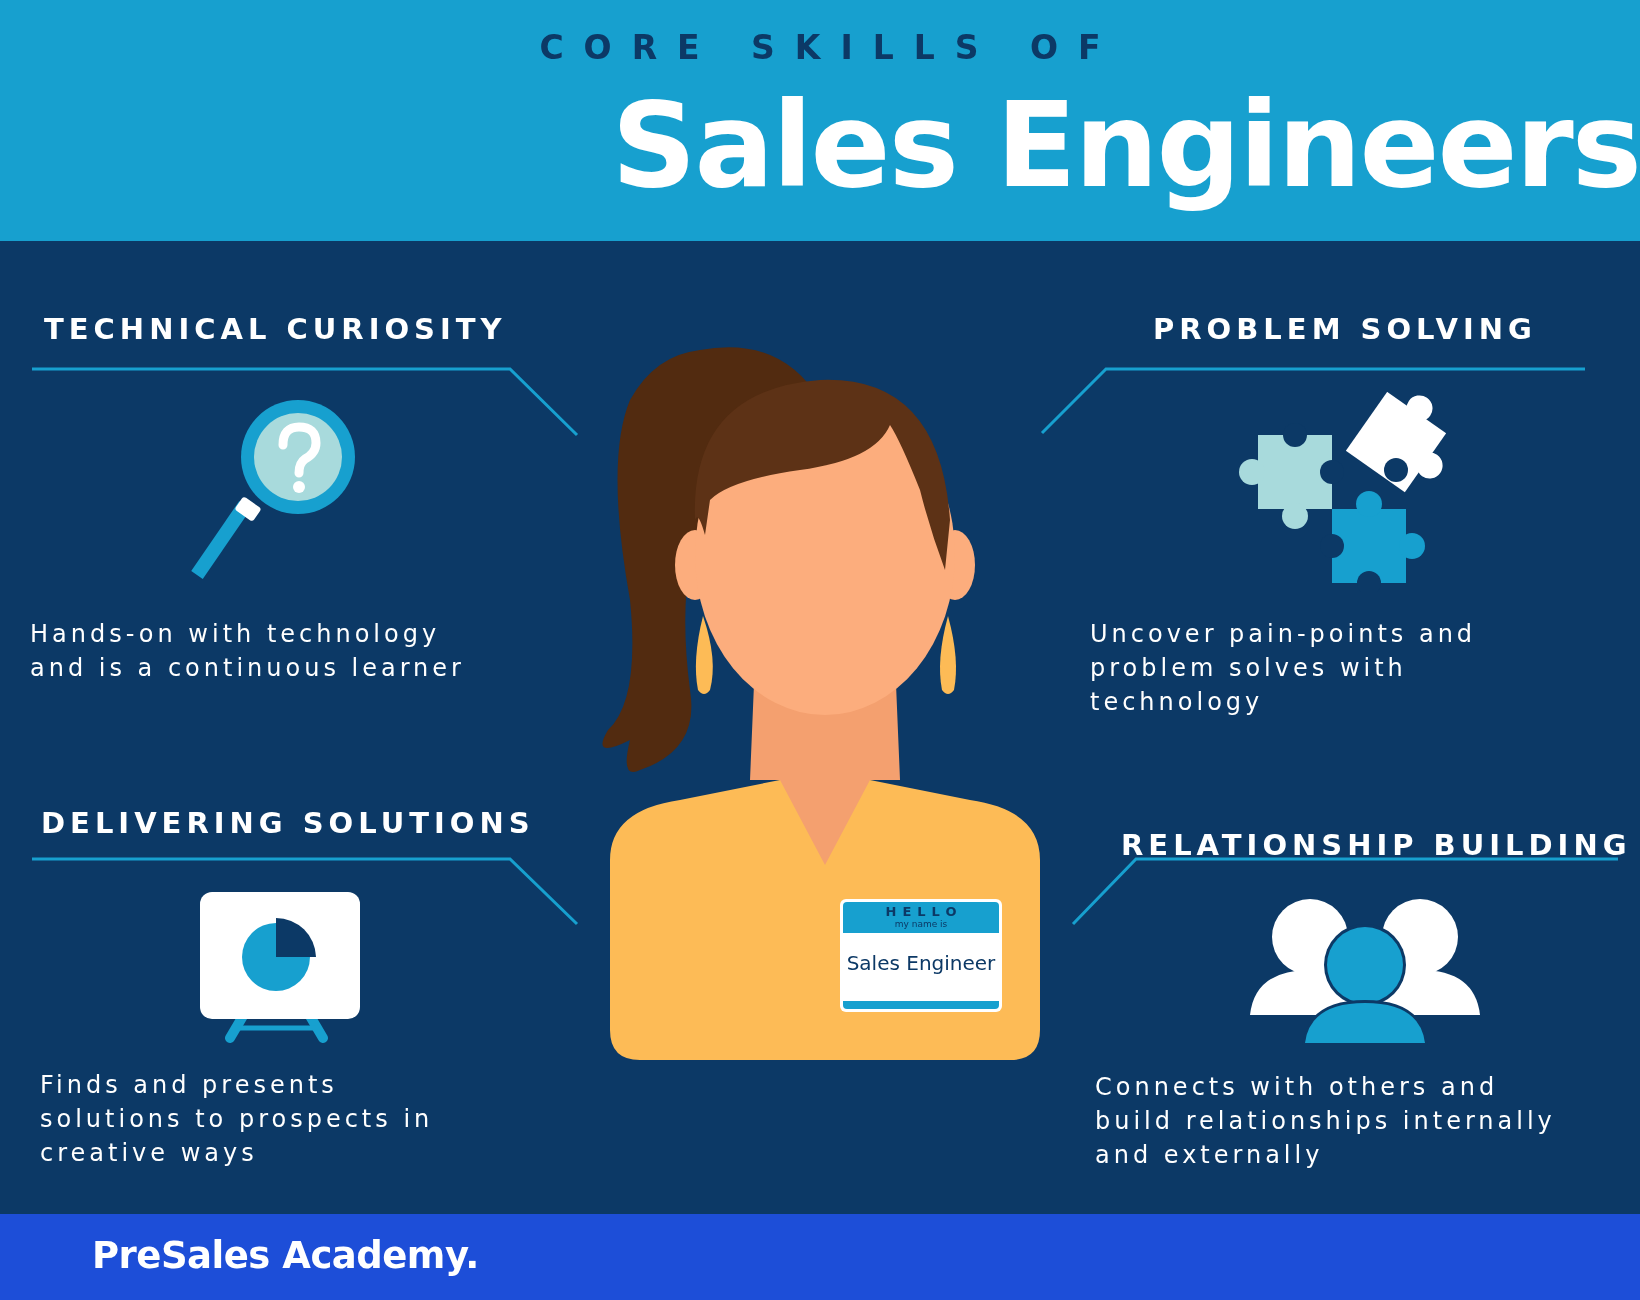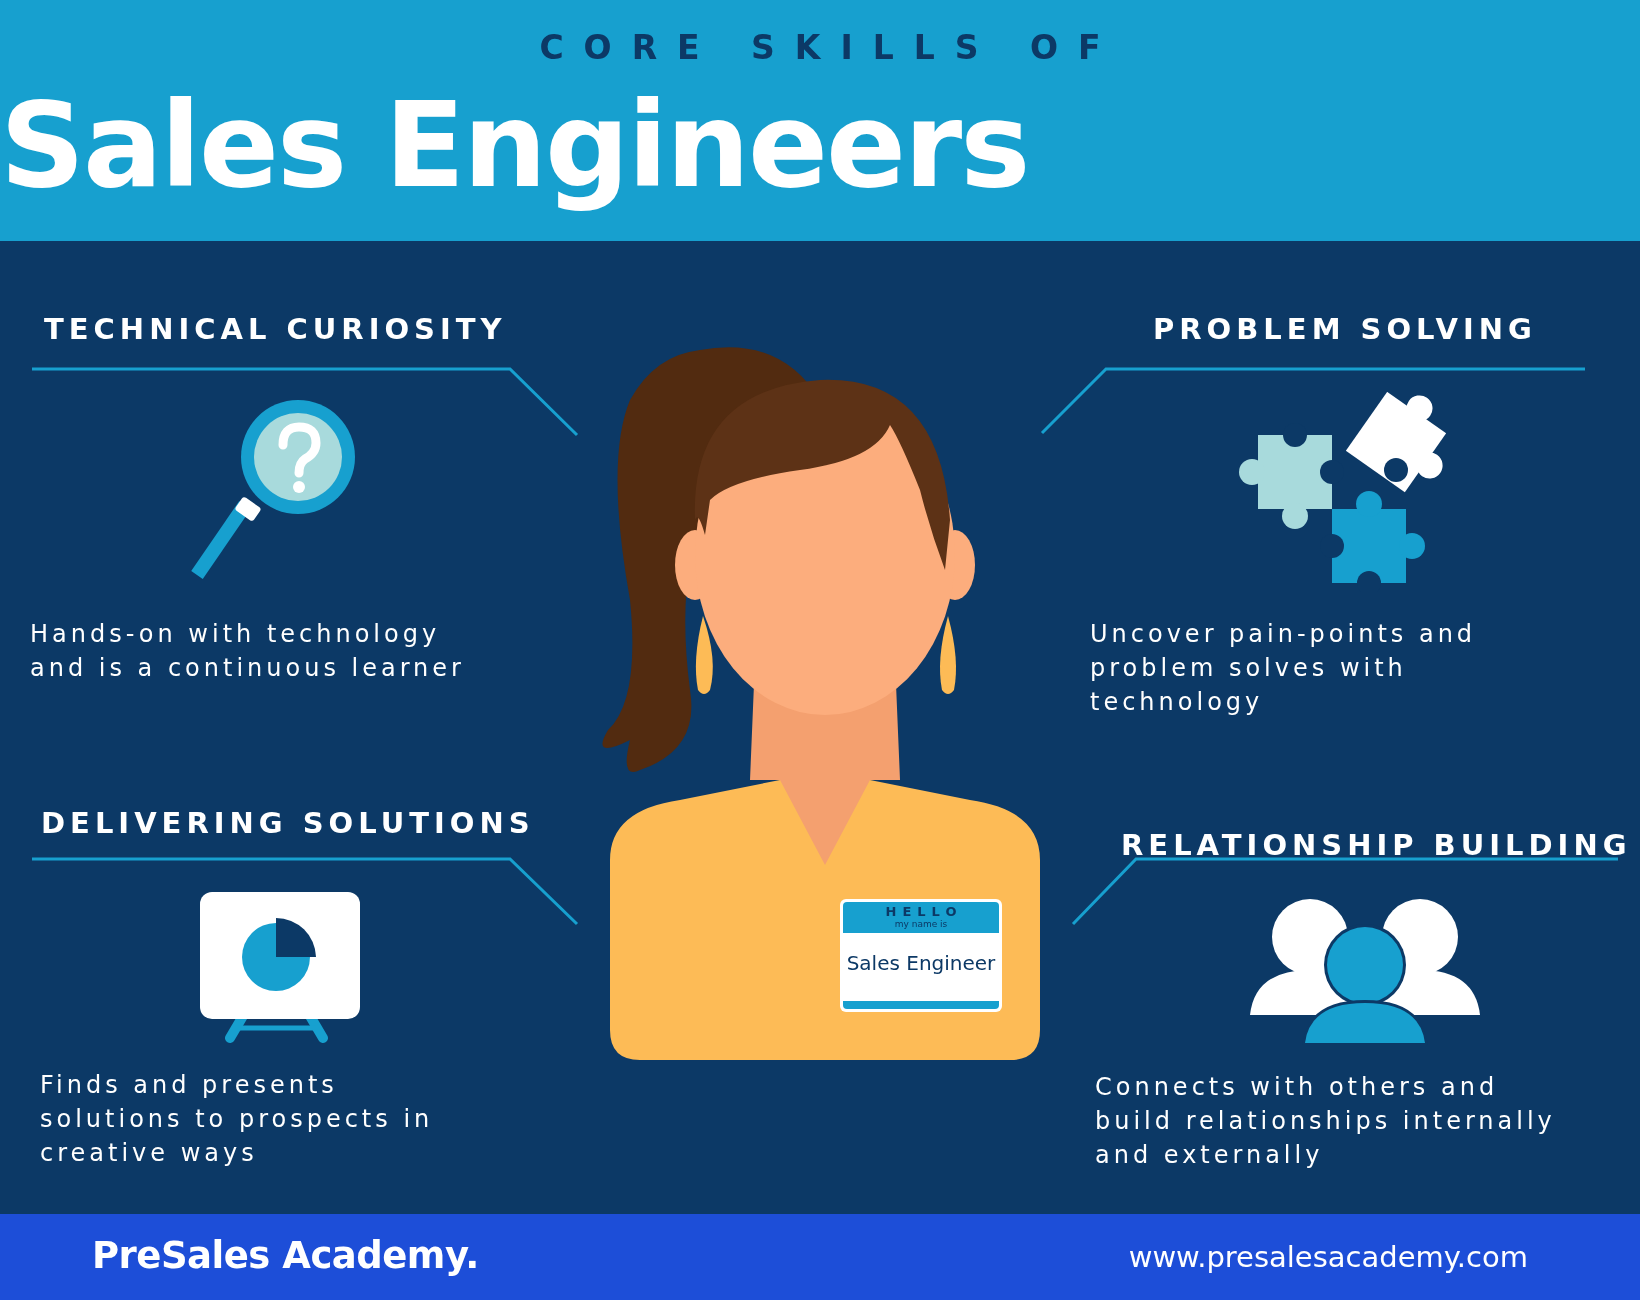--- a/index.html
+++ b/index.html
@@ -1,19 +1,19 @@
 <!DOCTYPE html>
 <html><head>
 <meta charset="utf-8">
 <style>
   html, body { margin:0; padding:0; }
   body { width:1640px; height:1300px; position:relative; overflow:hidden; background:#0c3966; font-family:"Liberation Sans", sans-serif; }
   .header { position:absolute; left:0; top:0; width:1640px; height:241px; background:#17a0cf; }
   .kicker { position:absolute; top:28px; left:0; width:1640px; text-align:center; color:#0c3966; font-family:"DejaVu Sans", sans-serif; font-weight:bold; font-size:33px; letter-spacing:20px; text-indent:20px; }
-  .title { position:absolute; top:76px; left:0; width:1640px; text-align:left; color:#fff; font-family:"DejaVu Sans", sans-serif; font-weight:bold; font-size:118px; letter-spacing:-2px; }
+  .title { position:absolute; top:76px; left:0; width:1640px; text-align:right; color:#fff; font-family:"DejaVu Sans", sans-serif; font-weight:bold; font-size:118px; letter-spacing:-2px; }
   .footer { position:absolute; left:0; top:1214px; width:1640px; height:86px; background:#1d4ed8; }
   .brand { position:absolute; left:92px; top:20px; color:#fff; font-family:"DejaVu Sans", sans-serif; font-weight:bold; font-size:37px; letter-spacing:-0.5px; }
   .url { position:absolute; right:112px; top:26px; color:#fff; font-family:"DejaVu Sans", sans-serif; font-size:29px; }
   .heading { position:absolute; color:#fff; font-family:"DejaVu Sans", sans-serif; font-weight:bold; font-size:29px; letter-spacing:5px; white-space:nowrap; }
   .desc { position:absolute; color:#fff; font-family:"DejaVu Sans", sans-serif; font-size:24px; letter-spacing:4px; line-height:34px; text-align:left; }
   .lines { position:absolute; left:0; top:0; }
   .nametag { position:absolute; left:840px; top:899px; width:162px; height:113px; background:#fff; border-radius:6px; overflow:hidden; }
   .nt-top { position:absolute; left:3px; top:3px; right:3px; height:31px; background:#17a0cf; border-radius:4px 4px 0 0; text-align:center; }
   .nt-hello { display:block; color:#0c3966; font-family:"DejaVu Sans", sans-serif; font-weight:bold; font-size:13px; letter-spacing:6px; text-indent:6px; padding-top:3px; line-height:14px; }
   .nt-my { display:block; color:#0c3966; font-family:"DejaVu Sans", sans-serif; font-size:9px; line-height:10px; }
@@ -138,14 +138,13 @@
   <div class="nt-top">
     <span class="nt-hello">HELLO</span>
     <span class="nt-my">my name is</span>
   </div>
   <div class="nt-name">Sales Engineer</div>
   <div class="nt-bot"></div>
 </div>
 
 <div class="footer">
   <div class="brand">PreSales Academy.</div>
-  <div class="url">www.presalesacademy.com</div>
 </div>
 
 </body></html>

